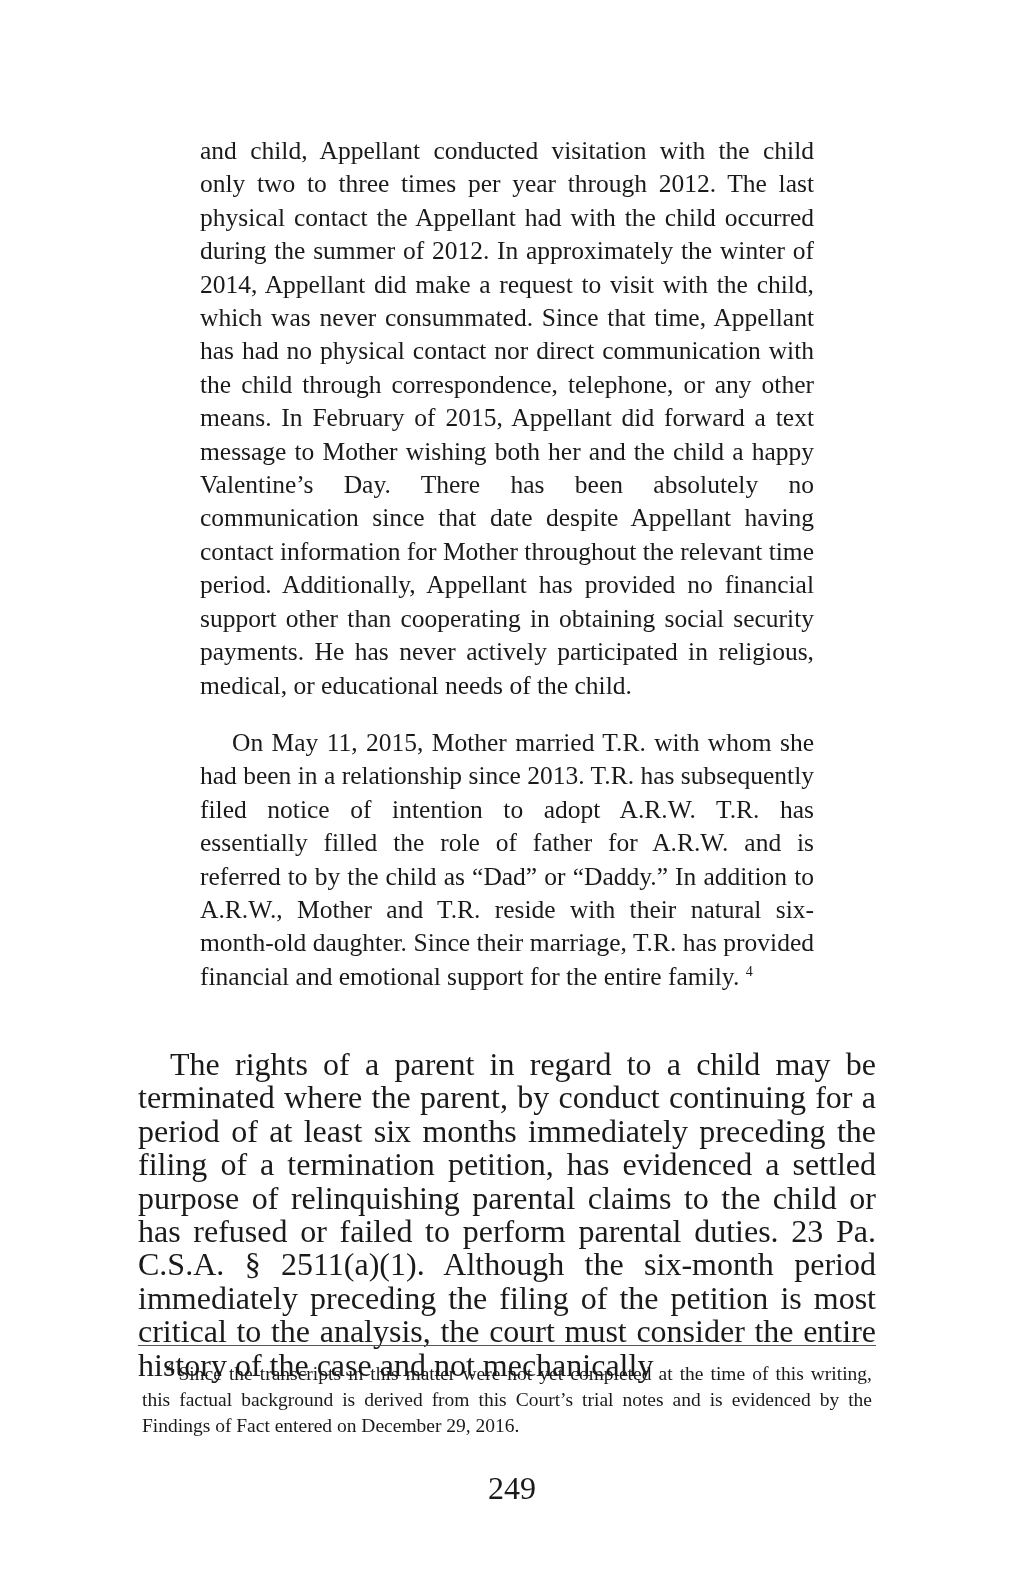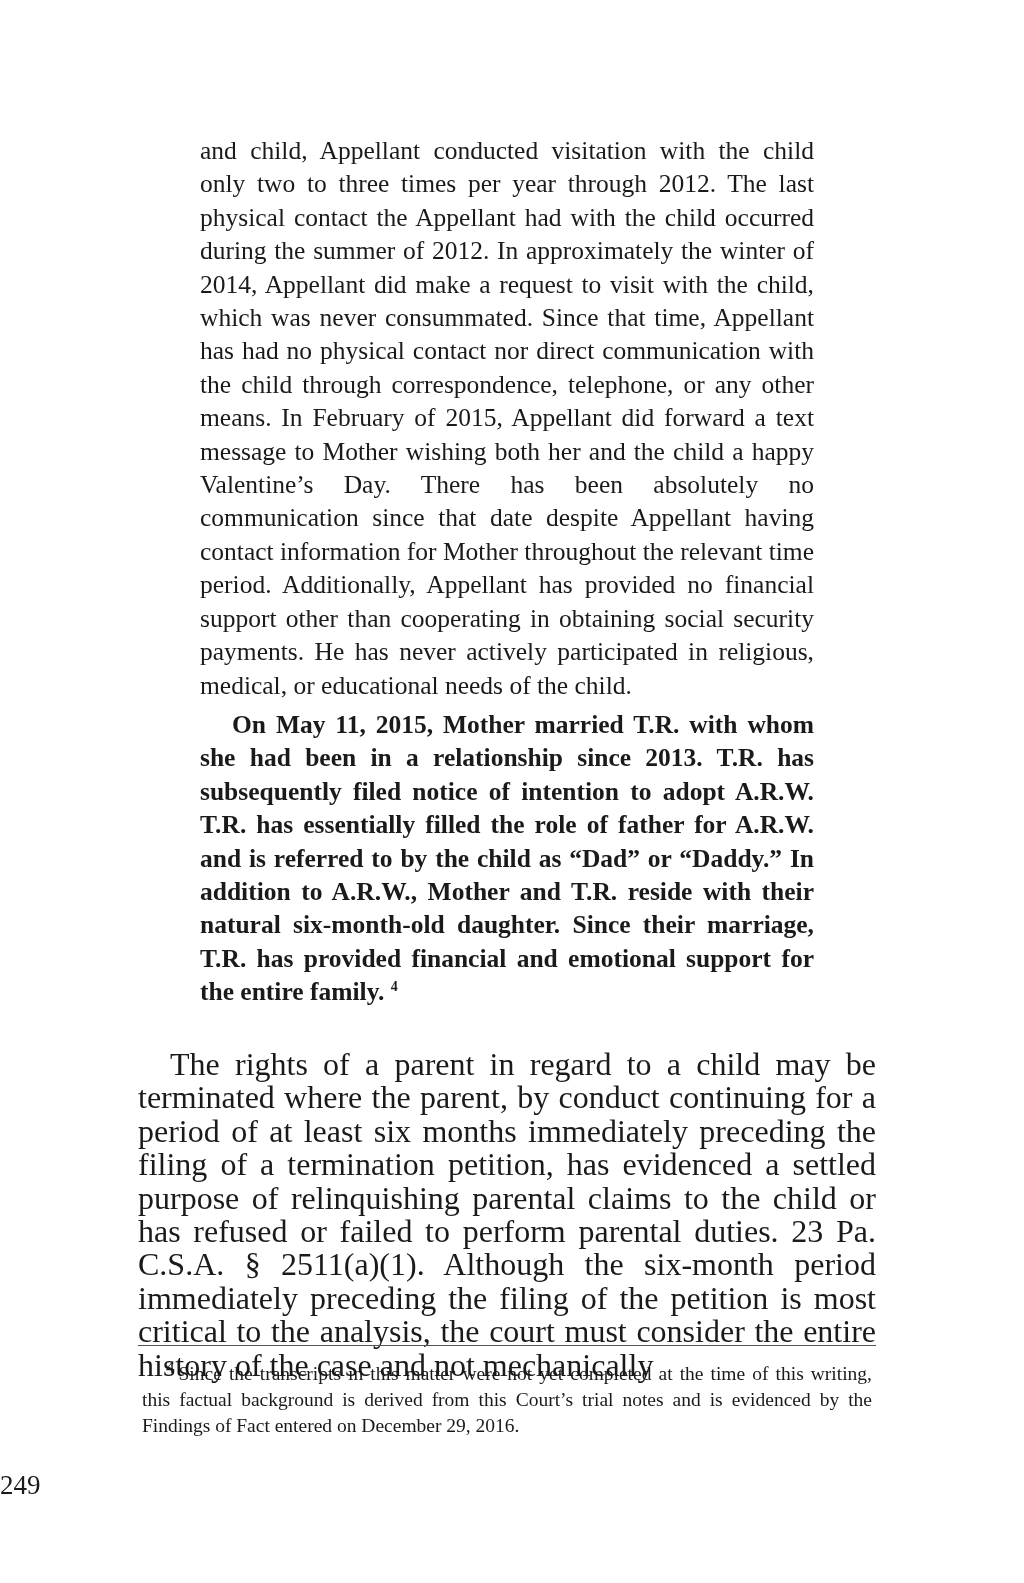--- a/index.html
+++ b/index.html
@@ -2,29 +2,29 @@
 <html><head>
 <meta charset="utf-8">
 <style>
   html, body { margin: 0; padding: 0; background: #ffffff; }
   body { width: 1024px; height: 1583px; position: relative; overflow: hidden;
          font-family: "Liberation Serif", "DejaVu Serif", serif; color: #1a1a1a; }
   .page { position: absolute; left: 0; top: 0; width: 1024px; height: 1583px; }
   .block { position: absolute; margin: 0; }
   .quote { left: 200px; top: 134px; width: 614px; font-size: 25.5px; line-height: 33.4px; text-align: justify; }
   .quote p { margin: 0; text-indent: 0; }
-  .quote p + p { text-indent: 32px; margin-top: 6px; font-weight: bold; }
+  .quote p + p { text-indent: 32px; margin-top: 24px; }
   .body { left: 138px; top: 1048px; width: 738px; font-size: 32px; line-height: 33.4px; text-align: justify; }
   .body p { margin: 0; text-indent: 32px; }
   .fnref { font-size: 14px; vertical-align: super; line-height: 0; }
   .rule { position: absolute; left: 138px; top: 1345px; width: 738px; height: 0; border-top: 1.5px solid #555; }
   .footnote { left: 138px; top: 1357px; width: 738px; font-size: 19.5px; line-height: 26px; text-align: justify; }
   .footnote p { margin: 4px; text-indent: 24px; }
   .fnmark { font-size: 17px; vertical-align: super; line-height: 0; margin-right: 4px; }
-  .pagenum { position: absolute; left: 0; width: 1024px; top: 1470px; font-size: 27px; }
+  .pagenum { position: absolute; left: 0; width: 1024px; top: 1470px; text-align: center; font-size: 32px; }
 </style>
 </head>
 <body>
 
 <div class="page">
 
   <div class="block quote">
     <p>and child, Appellant conducted visitation with the child only two to three times per year through 2012. The last physical contact the Appellant had with the child occurred during the summer of 2012. In approximately the winter of 2014, Appellant did make a request to visit with the child, which was never consummated. Since that time, Appellant has had no physical contact nor direct communication with the child through correspondence, telephone, or any other means. In February of 2015, Appellant did forward a text message to Mother wishing both her and the child a happy Valentine’s Day. There has been absolutely no communication since that date despite Appellant having contact information for Mother throughout the relevant time period. Additionally, Appellant has provided no financial support other than cooperating in obtaining social security payments. He has never actively participated in religious, medical, or educational needs of the child.</p>
     <p><span>On May 11, 2015, Mother married T.R. with whom she had been in a relationship since 2013. T.R. has subsequently filed notice of intention to adopt A.R.W. T.R. has essentially filled the role of father for A.R.W. and is referred to by the child as “Dad” or “Daddy.” In addition to A.R.W., Mother and T.R. reside with their natural six-month-old daughter. Since their marriage, T.R. has provided financial and emotional support for the entire family.</span> <span class="fnref">4</span></p>
   </div>

